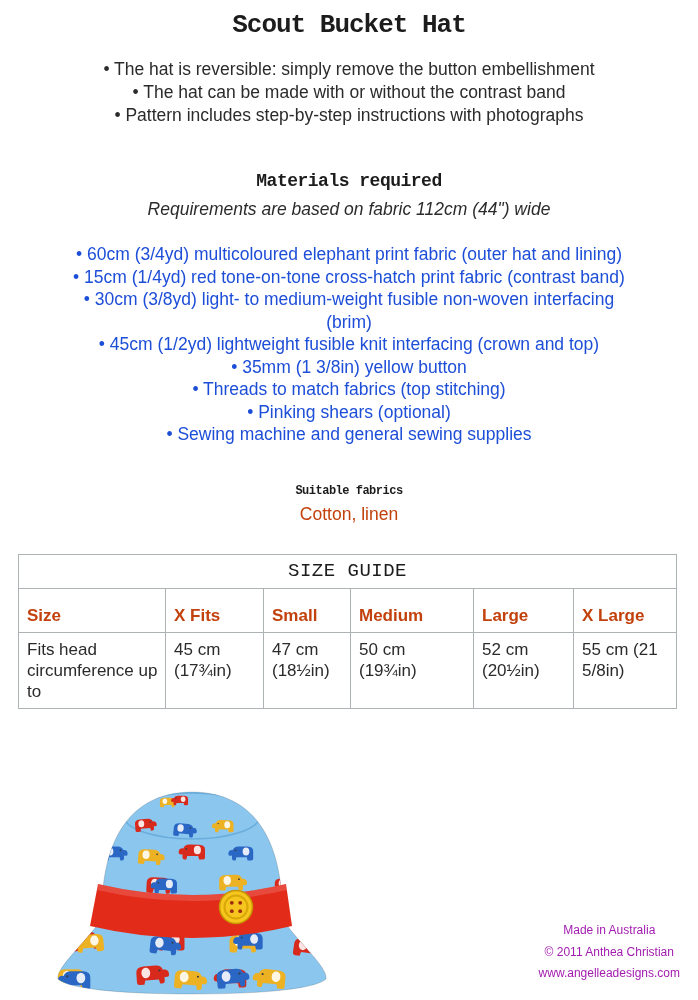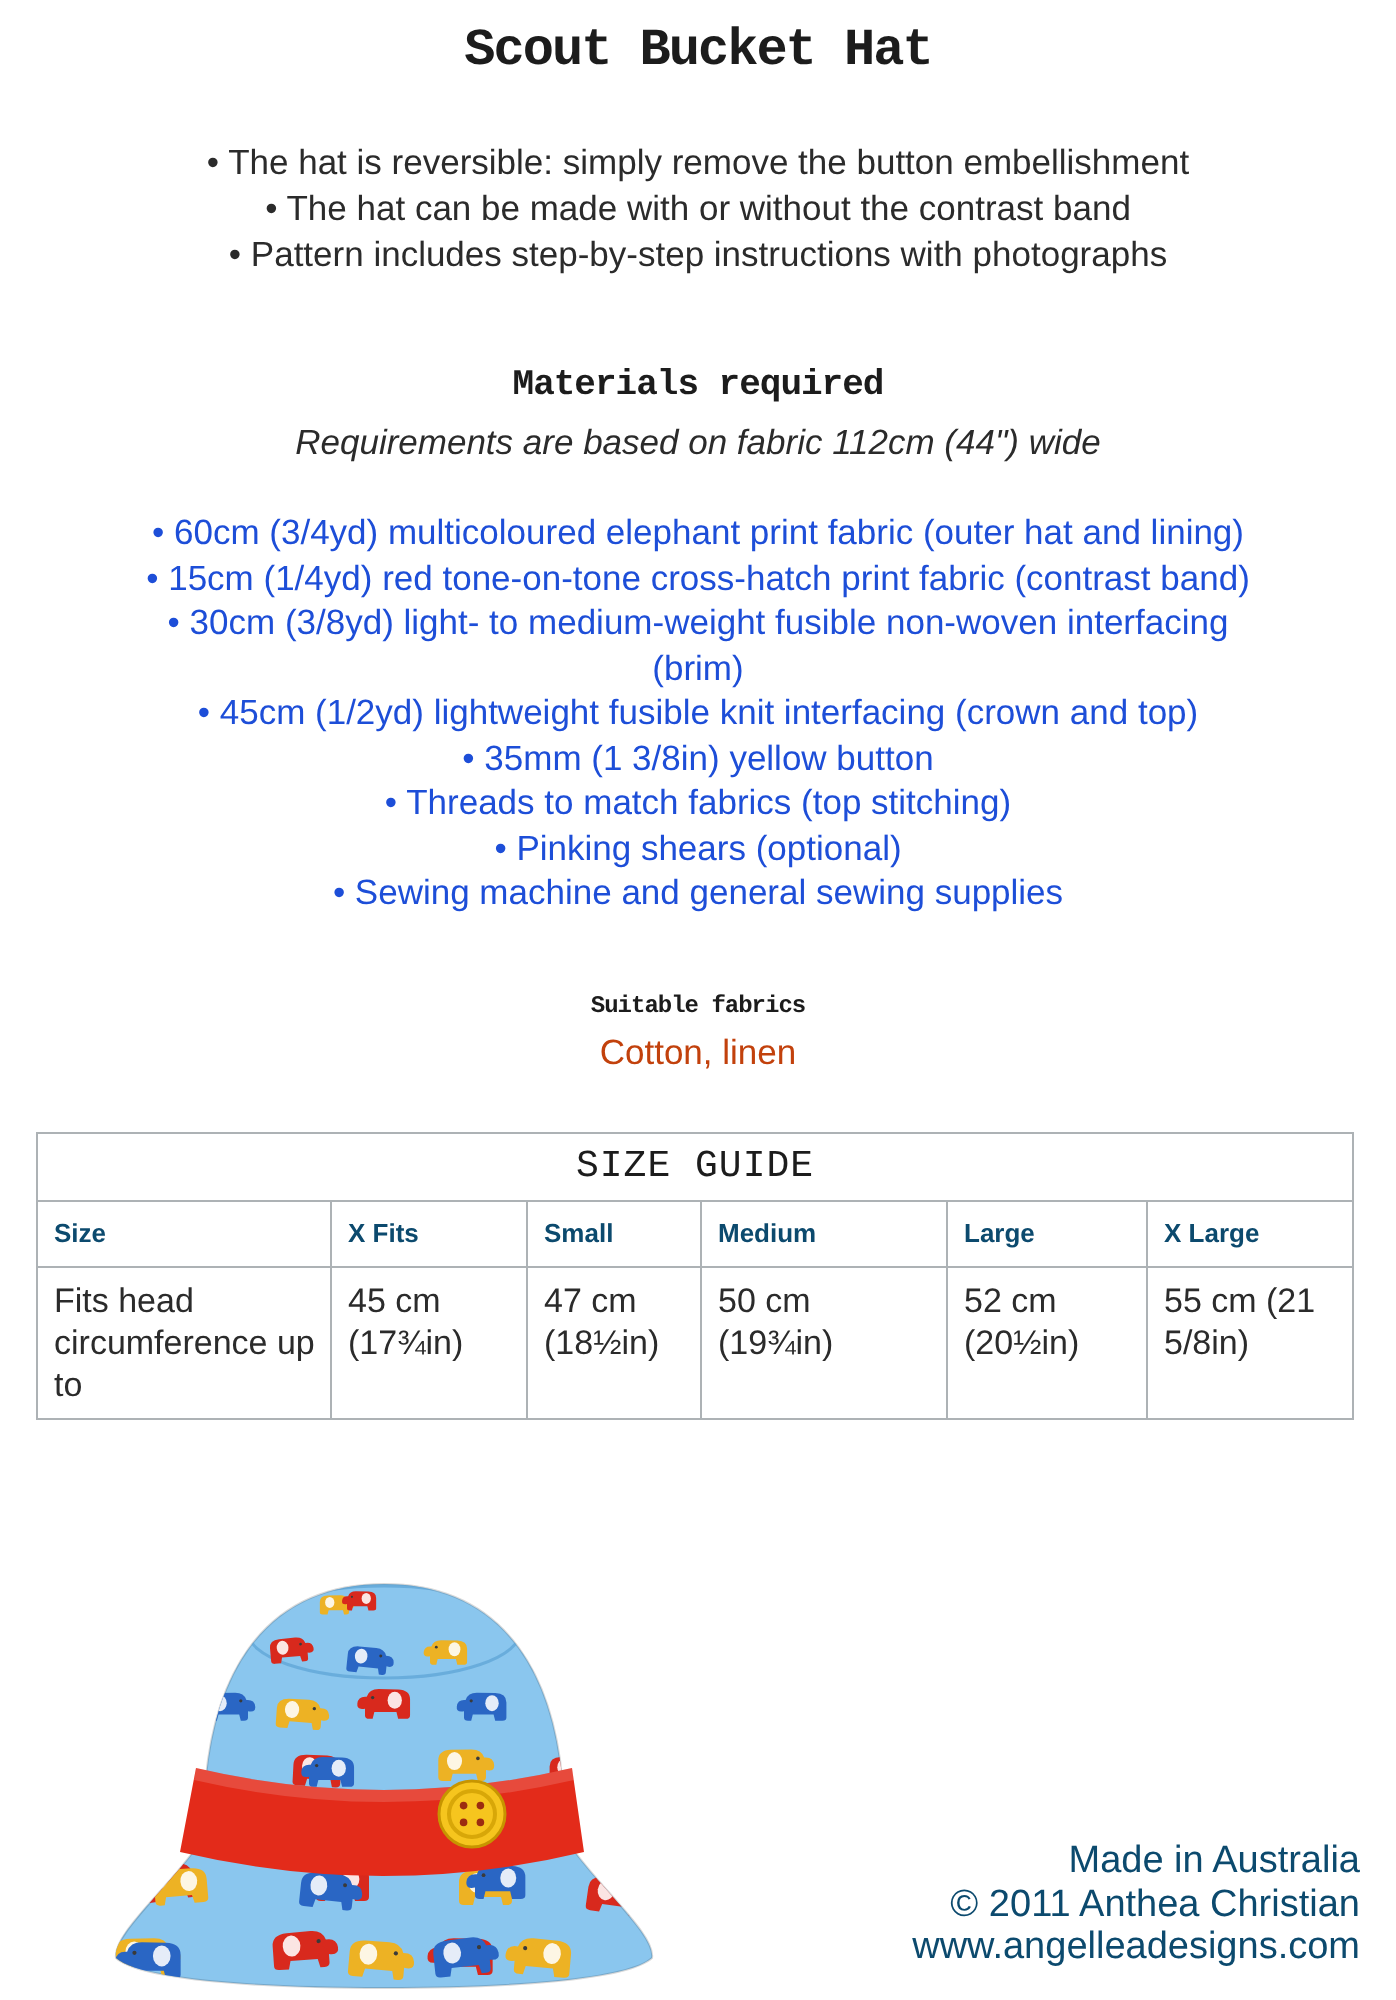--- a/index.html
+++ b/index.html
@@ -14,21 +14,21 @@
   h1.title{
     margin:8px 0 0 0;
     text-align:center;
     font-family:"Liberation Mono","DejaVu Sans Mono",monospace;
     font-size:26px;font-weight:bold;letter-spacing:-1px;
     line-height:34px;color:#1c1c1c;
   }
   ul.centered-list{
     list-style:none;margin:0;padding:0;text-align:center;
   }
-  ul.intro-list{margin-top:28px;}
+  ul.intro-list{margin-top:16px;}
   ul.intro-list li{font-size:17.5px;line-height:23px;color:#2b2b2b;}
   h2.section-heading{
     margin:0;text-align:center;
     font-family:"Liberation Mono","DejaVu Sans Mono",monospace;
     font-weight:bold;color:#1c1c1c;letter-spacing:-0.5px;
   }
   h2.materials-heading{margin-top:42px;font-size:18px;line-height:24px;}
   p.materials-sub{
     margin:4px;text-align:center;font-style:italic;
     font-size:17.5px;line-height:24px;color:#2b2b2b;
@@ -51,33 +51,33 @@
   }
   td.sg-title{
     text-align:center;
     font-family:"Liberation Mono","DejaVu Sans Mono",monospace;
     font-size:19px;font-weight:normal;letter-spacing:0.5px;
     color:#1c1c1c;
     padding:5px 0 5px 0;line-height:23px;
   }
   table.size-guide th{
     text-align:left;
-    font-size:13px;font-weight:bold;color:#0c4a6e;
-    padding:5px 6px 5px 8px;line-height:22px;
+    font-size:17px;font-weight:bold;color:#c2410c;
+    padding:16px 6px 5px 8px;line-height:22px;
   }
   table.size-guide td.sg-cell{
     font-size:17px;color:#2b2b2b;
     padding:6px 6px 6px 8px;line-height:21px;
   }
   .hat-wrap{
     position:absolute;left:40px;top:780px;width:304px;height:215px;
   }
   .footer{
     position:absolute;right:18px;top:920px;
-    text-align:right;font-size:19px;line-height:21.5px;color:#0c4a6e;
+    text-align:center;font-size:12px;line-height:21.5px;color:#a21caf;
   }
 </style>
 </head>
 <body>
 
 <div class="page">
 
   <h1 class="title">Scout Bucket Hat</h1>
 
   <ul class="centered-list intro-list">

